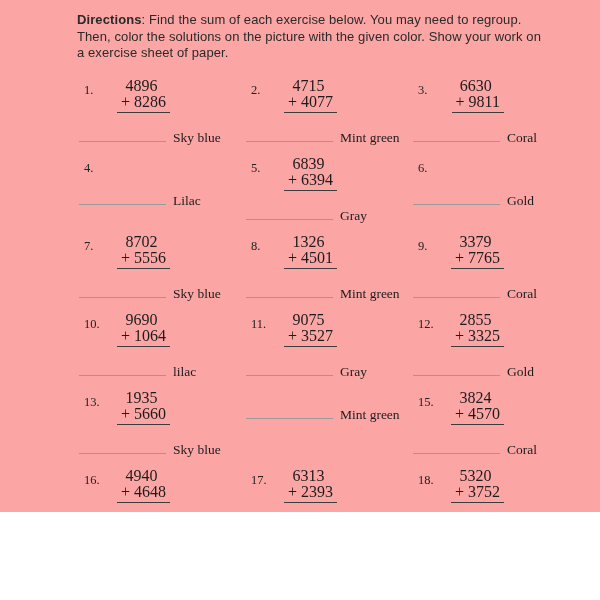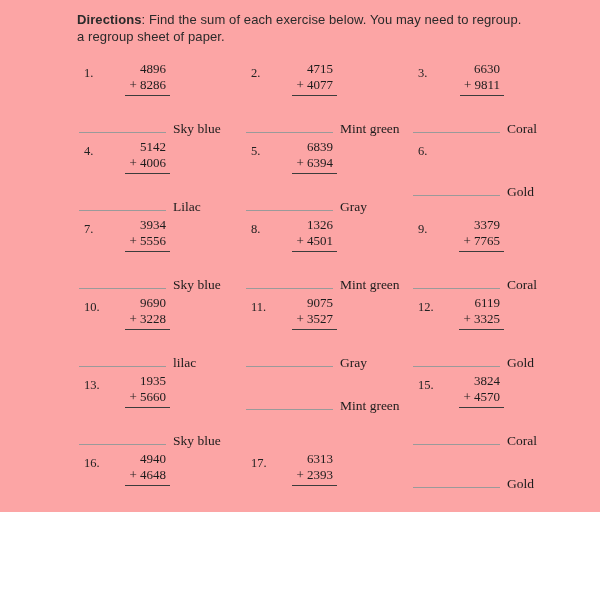--- a/index.html
+++ b/index.html
@@ -48,35 +48,35 @@
     display: flex;
     justify-content: space-between;
     align-items: flex-start;
   }
   .num {
     font-size: 12.5px;
     padding-top: 5px;
     color: #222222;
   }
   .stack {
-    text-align: right;
-    font-size: 13px;
+    text-align: center;
+    font-size: 16px;
     line-height: 16px;
     color: #1c1c1c;
   }
   .stack .top {
     padding: 0 4px 0 0;
   }
   .stack .bottom {
     padding: 0 4px 2px 4px;
     border-bottom: 1.5px solid #3c3c3c;
     white-space: pre;
   }
   .answer {
-    margin-top: 23px;
+    margin-top: 15px;
     padding-left: 5px;
     display: flex;
     align-items: baseline;
   }
   .blank {
     display: inline-block;
     width: 87px;
     height: 13px;
     border-bottom: 1px solid #9a9a9a;
   }
@@ -85,21 +85,21 @@
     font-size: 13.5px;
     color: #1c1c1c;
     white-space: nowrap;
   }
 </style>
 </head>
 <body>
 
 <div class="page">
 
-  <p class="directions"><span class="bold">Directions</span><span>: Find the sum of each exercise below.  You may need to regroup.</span><span class="dline">a regroup sheet of paper.</span></p>
+  <p class="directions"><span class="bold">Directions</span><span>: Find the sum of each exercise below.  You may need to regroup.</span><span class="dline">Then, color the solutions on the picture with the given color. Show your work on</span><span class="dline">a exercise sheet of paper.</span></p>
 
   <div class="grid" id="grid">
   <div class="exercise">
     <div class="problem">
       <span class="num">1.</span>
       <div class="stack">
         <div class="top">4896</div>
         <div class="bottom">+ 8286</div>
       </div>
     </div>
@@ -133,24 +133,20 @@
     </div>
     <div class="answer">
       <span class="blank"></span>
       <span class="color-label">Coral</span>
     </div>
   </div>
 
   <div class="exercise">
     <div class="problem">
       <span class="num">4.</span>
-      <div class="stack">
-        <div class="top">5142</div>
-        <div class="bottom">+ 4006</div>
-      </div>
     </div>
     <div class="answer">
       <span class="blank"></span>
       <span class="color-label">Lilac</span>
     </div>
   </div>
 
   <div class="exercise">
     <div class="problem">
       <span class="num">5.</span>
@@ -172,21 +168,21 @@
     <div class="answer">
       <span class="blank"></span>
       <span class="color-label">Gold</span>
     </div>
   </div>
 
   <div class="exercise">
     <div class="problem">
       <span class="num">7.</span>
       <div class="stack">
-        <div class="top">3934</div>
+        <div class="top">8702</div>
         <div class="bottom">+ 5556</div>
       </div>
     </div>
     <div class="answer">
       <span class="blank"></span>
       <span class="color-label">Sky blue</span>
     </div>
   </div>
 
   <div class="exercise">
@@ -215,21 +211,21 @@
       <span class="blank"></span>
       <span class="color-label">Coral</span>
     </div>
   </div>
 
   <div class="exercise">
     <div class="problem">
       <span class="num">10.</span>
       <div class="stack">
         <div class="top">9690</div>
-        <div class="bottom">+ 3228</div>
+        <div class="bottom">+ 1064</div>
       </div>
     </div>
     <div class="answer">
       <span class="blank"></span>
       <span class="color-label">lilac</span>
     </div>
   </div>
 
   <div class="exercise">
     <div class="problem">
@@ -242,21 +238,21 @@
     <div class="answer">
       <span class="blank"></span>
       <span class="color-label">Gray</span>
     </div>
   </div>
 
   <div class="exercise">
     <div class="problem">
       <span class="num">12.</span>
       <div class="stack">
-        <div class="top">6119</div>
+        <div class="top">2855</div>
         <div class="bottom">+ 3325</div>
       </div>
     </div>
     <div class="answer">
       <span class="blank"></span>
       <span class="color-label">Gold</span>
     </div>
   </div>
 
   <div class="exercise">
@@ -316,20 +312,27 @@
         <div class="bottom">+ 2393</div>
       </div>
     </div>
     <div class="answer">
       <span class="blank"></span>
       <span class="color-label">Gray</span>
     </div>
   </div>
 
   <div class="exercise">
+    <div class="problem">
+      <span class="num">18.</span>
+      <div class="stack">
+        <div class="top">5320</div>
+        <div class="bottom">+ 3752</div>
+      </div>
+    </div>
     <div class="answer">
       <span class="blank"></span>
       <span class="color-label">Gold</span>
     </div>
   </div>
 </div>
 
 </div>
 
 </body></html>

